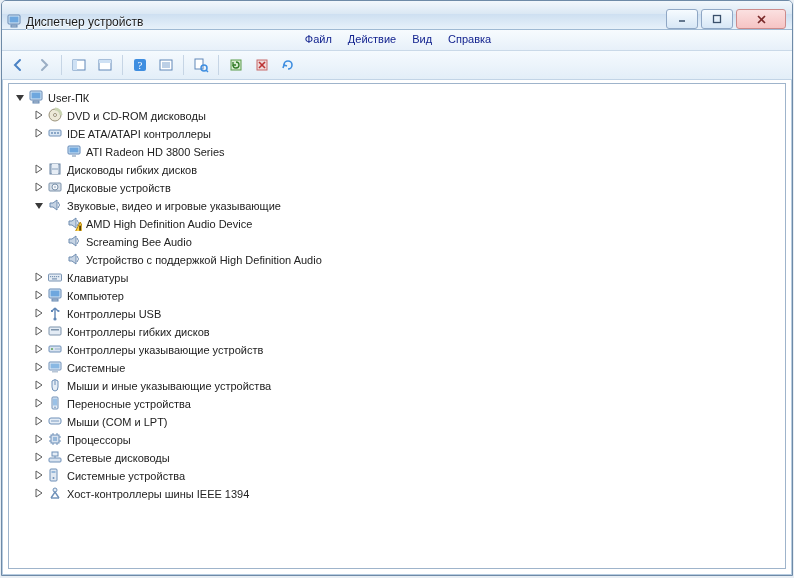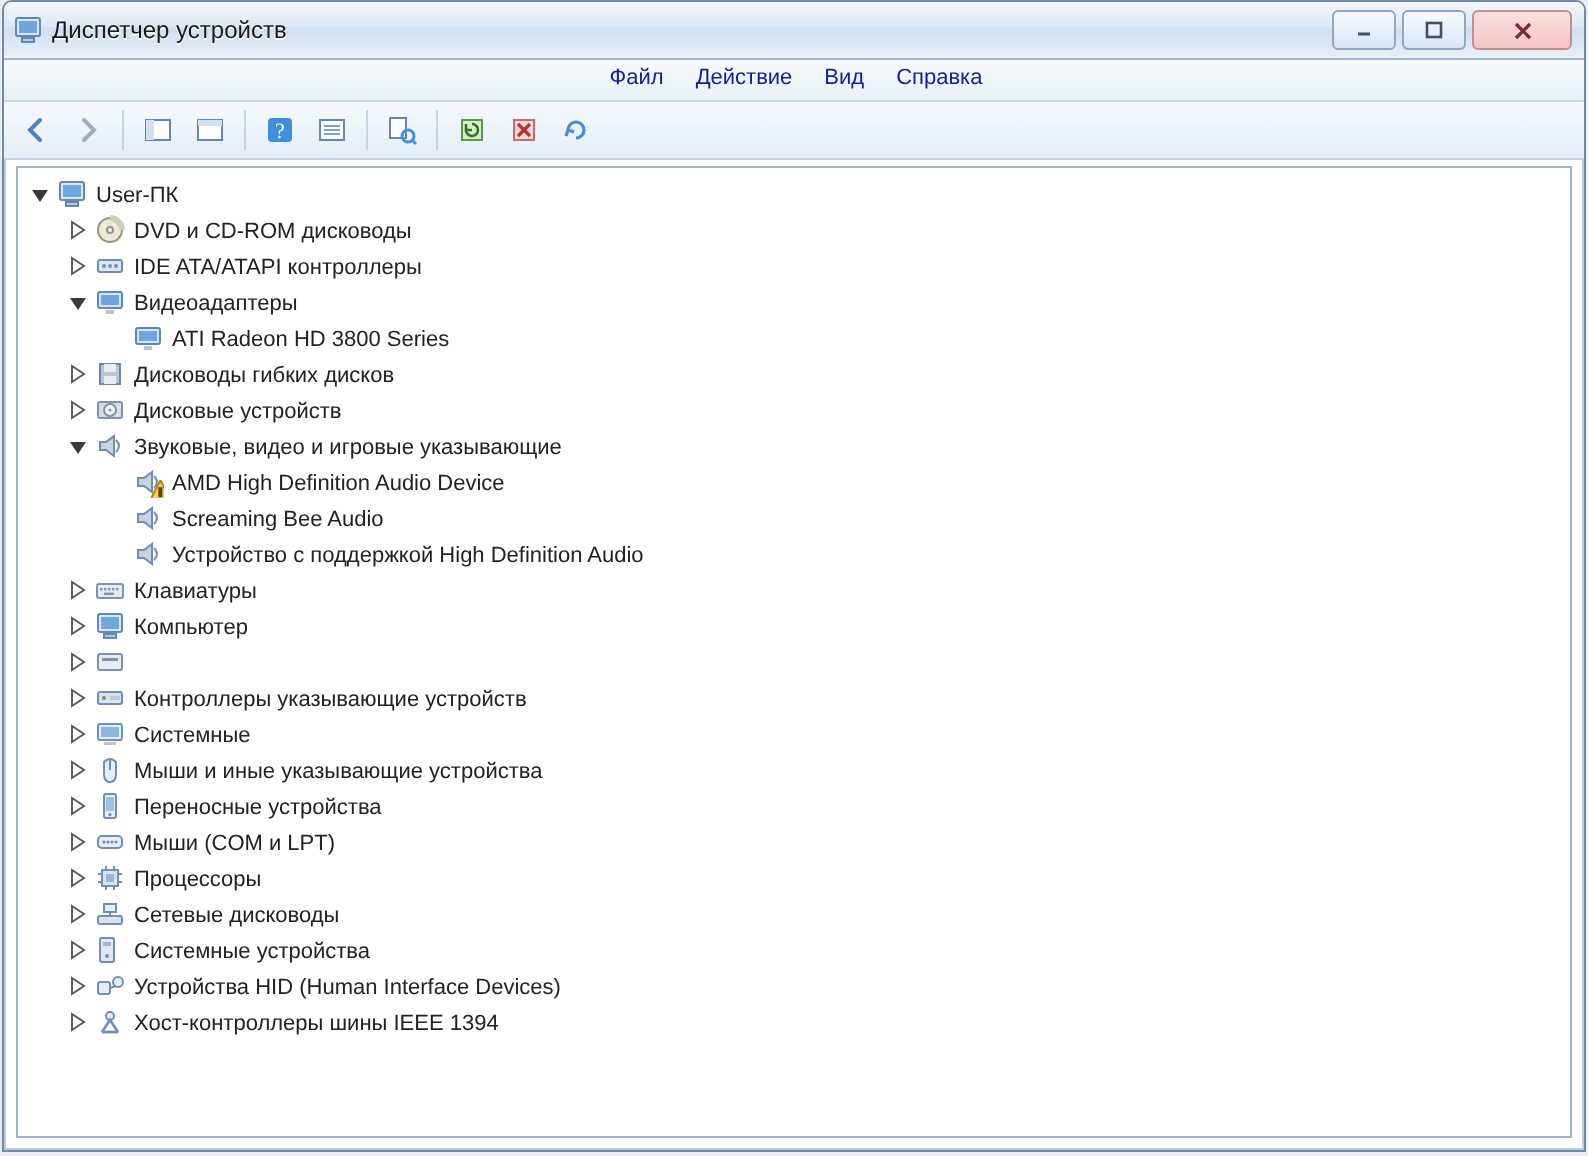--- a/index.html
+++ b/index.html
@@ -1,18 +1,18 @@
 <!DOCTYPE html>
 <html><head>
 <meta charset="utf-8">
 <style>
   html,body{margin:0;padding:0;font-family:"Segoe UI",Tahoma,sans-serif;font-size:11px;color:#222;background:#e8eef4;}
   .window{position:relative;width:790px;height:574px;margin:0 auto;background:#fff;border:1px solid #6e8aa7;border-radius:5px 5px 0 0;overflow:hidden;box-shadow:0 0 0 1px #b7cce0 inset;}
   
-  .titlebar{height:28px;background:linear-gradient(#f2f7fc,#dbe8f4 45%,#cddff1 46%,#e7f1fa);border-bottom:1px solid #9fb9d3;display:flex;align-items:center;padding:0 4px;}
+  .titlebar{height:28px;background:linear-gradient(#f2f7fc,#dbe8f4 45%,#cddff1 46%,#e7f1fa);border-bottom:1px solid #9fb9d3;display:flex;align-items:flex-end;padding:0 4px;}
   .title-icon{width:16px;height:16px;margin-right:4px;}
   .title-text{flex:none;font-size:12px;color:#1a1a1a;text-shadow:0 1px 0 #fff;}
   .title-spacer{flex:1;}
   .win-btns{display:flex;gap:3px;margin-right:2px;}
   .win-btn{width:30px;height:18px;border:1px solid #8fa7c5;border-radius:3px;background:linear-gradient(#f6fbff,#d7e7f6);display:flex;align-items:center;justify-content:center;}
   .win-btn.close{width:48px;background:linear-gradient(#fbe0e0,#f6c4c4);border-color:#cc8b8b;}
   .win-btn svg{display:block;}
   
   .menubar{height:20px;background:linear-gradient(#f7fbfe,#e7f0f9);border-bottom:1px solid #cad9e8;display:flex;align-items:stretch;padding-left:2px;justify-content:center;}
   .menu-item{padding:3px 8px 2px;color:#13238f;cursor:default;}
@@ -339,31 +339,20 @@
           <span class="toggle ">
             <svg width="10" height="10">
               <use href="#tri-closed"></use>
             </svg>
           </span>
           <svg class="icon" viewBox="0 0 16 16">
             <use href="#dev-ide"></use>
           </svg>
           <span class="lbl">IDE ATA/ATAPI контроллеры</span>
         </div>
-        <div class="row indent-1">
-          <span class="toggle ">
-            <svg width="10" height="10">
-              <use href="#tri-open"></use>
-            </svg>
-          </span>
-          <svg class="icon" viewBox="0 0 16 16">
-            <use href="#dev-display"></use>
-          </svg>
-          <span class="lbl">Видеоадаптеры</span>
-        </div>
         <div class="row indent-2">
           <span class="toggle blank"></span>
           <svg class="icon" viewBox="0 0 16 16">
             <use href="#dev-display"></use>
           </svg>
           <span class="lbl">ATI Radeon HD 3800 Series</span>
         </div>
         <div class="row indent-1">
           <span class="toggle ">
             <svg width="10" height="10">
@@ -443,22 +432,34 @@
           </svg>
           <span class="lbl">Компьютер</span>
         </div>
         <div class="row indent-1">
           <span class="toggle ">
             <svg width="10" height="10">
               <use href="#tri-closed"></use>
             </svg>
           </span>
           <svg class="icon" viewBox="0 0 16 16">
+            <use href="#dev-usb"></use>
+          </svg>
+          <span class="lbl">Контроллеры USB</span>
+        </div>
+        <div class="row indent-1">
+          <span class="toggle ">
+            <svg width="10" height="10">
+              <use href="#tri-closed"></use>
+            </svg>
+          </span>
+          <svg class="icon" viewBox="0 0 16 16">
             <use href="#dev-floppyc"></use>
           </svg>
+          <span class="lbl">Контроллеры гибких дисков</span>
         </div>
         <div class="row indent-1">
           <span class="toggle ">
             <svg width="10" height="10">
               <use href="#tri-closed"></use>
             </svg>
           </span>
           <svg class="icon" viewBox="0 0 16 16">
             <use href="#dev-storage"></use>
           </svg>
@@ -541,31 +542,20 @@
           </svg>
           <span class="lbl">Системные устройства</span>
         </div>
         <div class="row indent-1">
           <span class="toggle ">
             <svg width="10" height="10">
               <use href="#tri-closed"></use>
             </svg>
           </span>
           <svg class="icon" viewBox="0 0 16 16">
-            <use href="#dev-hid"></use>
-          </svg>
-          <span class="lbl">Устройства HID (Human Interface Devices)</span>
-        </div>
-        <div class="row indent-1">
-          <span class="toggle ">
-            <svg width="10" height="10">
-              <use href="#tri-closed"></use>
-            </svg>
-          </span>
-          <svg class="icon" viewBox="0 0 16 16">
             <use href="#dev-ieee"></use>
           </svg>
           <span class="lbl">Хост-контроллеры шины IEEE 1394</span>
         </div>
       </div>
   </div>
 
 </div>
 
 </body></html>

